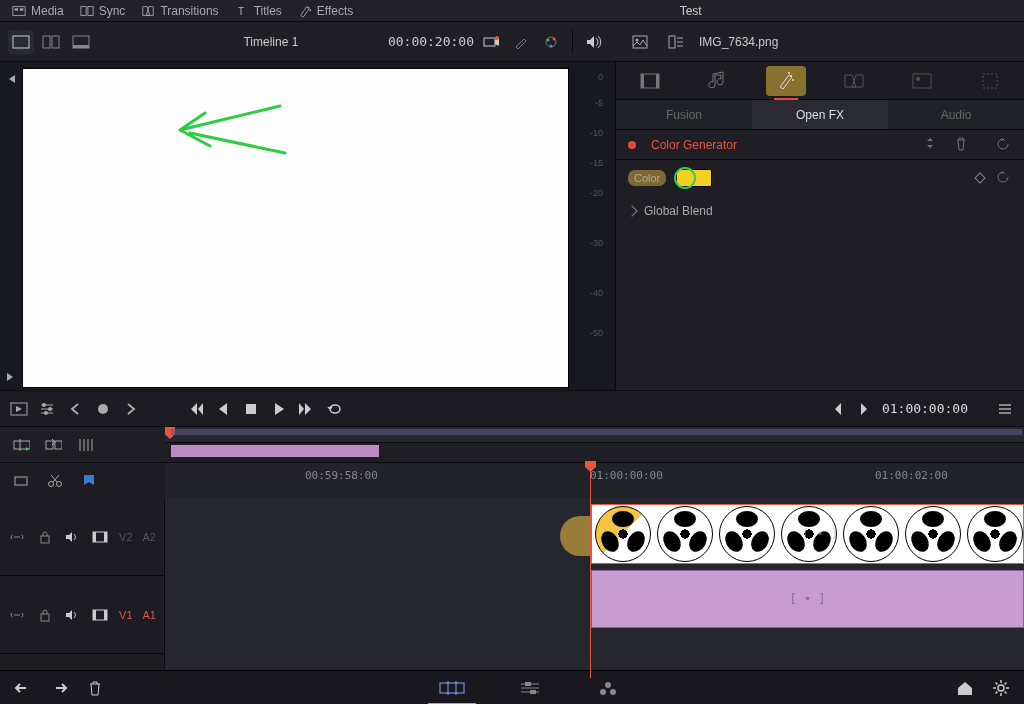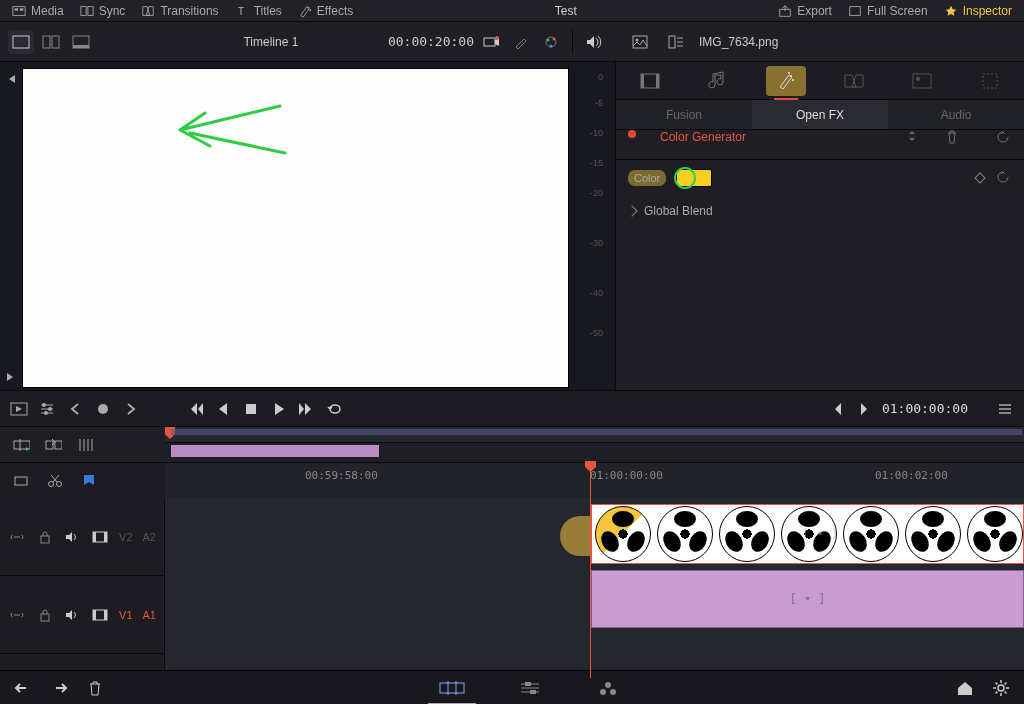--- a/index.html
+++ b/index.html
@@ -31,21 +31,21 @@
 .db-scale div{position:absolute;right:2px}
 
 .inspector{flex:1;background:#1e1e24;display:flex;flex-direction:column;border-left:1px solid #0a0a0c}
 .insp-tabs{height:38px;display:flex;align-items:center;justify-content:space-around;background:#1c1c22;border-bottom:1px solid #0a0a0c}
 .insp-tab{width:40px;height:30px;display:flex;align-items:center;justify-content:center;cursor:pointer;position:relative}
 .insp-tab.active::after{content:'';position:absolute;bottom:-4px;left:8px;right:8px;height:2px;background:#e64b3c}
 .insp-tab.hl{background:rgba(245,197,66,.5);border-radius:4px}
 .insp-subtabs{height:30px;display:flex;background:#212128;border-bottom:1px solid #0a0a0c}
 .insp-subtab{flex:1;display:flex;align-items:center;justify-content:center;color:#666;cursor:pointer}
 .insp-subtab.active{background:#2a2a32;color:#ddd}
-.fx-header{height:30px;display:flex;padding:0 12px;gap:24px;border-bottom:1px solid #0a0a0c}
+.fx-header{height:30px;display:flex;align-items:center;padding:0 12px;gap:15px;border-bottom:1px solid #0a0a0c}
 .fx-dot{width:8px;height:8px;border-radius:50%;background:#e64b3c}
 .fx-name{color:#e8563f;font-weight:500;flex:1}
 .fx-icn{width:16px;height:16px;cursor:pointer;opacity:.6}
 .fx-row{height:36px;display:flex;align-items:center;padding:0 12px;gap:10px;position:relative}
 .fx-label{width:90px;text-align:right;color:#aaa;font-size:11px}
 .fx-label.hl{background:rgba(245,197,66,.45);border-radius:7px;padding:2px 6px;width:auto}
 .color-swatch{width:36px;height:18px;background:#f5d020;border-radius:2px;border:1px solid #000;position:relative}
 .color-swatch::before{content:'';position:absolute;left:-3px;top:-3px;width:18px;height:18px;border:2px solid #33cc55;border-radius:50%}
 .fx-kf{margin-left:auto;display:flex;gap:12px;align-items:center}
 .kf-diamond{width:8px;height:8px;transform:rotate(45deg);border:1px solid #888}
@@ -147,47 +147,20 @@
       <span class="icn">
         <svg viewBox="0 0 16 16">
           <path d="M3 13L10 3l3 2-7 10z" fill="none" stroke="#a8a8ad"></path>
           <circle cx="12" cy="4" r="1" fill="#a8a8ad"></circle>
           <circle cx="14" cy="7" r="1" fill="#a8a8ad"></circle>
         </svg>
       </span>
       <span>Effects</span>
     </div>
   <div class="tb-title">Test</div>
-  <div class="tb-right">
-    <div class="tb-item">
-        <span class="icn">
-          <svg viewBox="0 0 16 16">
-            <rect x="2" y="6" width="12" height="8" fill="none" stroke="#a8a8ad"></rect>
-            <path d="M8 2v6M5 5l3-3 3 3" fill="none" stroke="#a8a8ad"></path>
-          </svg>
-        </span>
-        <span>Export</span>
-      </div>
-    <div class="tb-item">
-        <span class="icn">
-          <svg viewBox="0 0 16 16">
-            <rect x="2" y="3" width="12" height="10" fill="none" stroke="#a8a8ad"></rect>
-          </svg>
-        </span>
-        <span>Full Screen</span>
-      </div>
-    <div class="tb-item active">
-        <span class="icn">
-          <svg viewBox="0 0 16 16">
-            <path d="M8 2l2 4 4 .5-3 3 1 4-4-2-4 2 1-4-3-3 4-.5z" fill="#f5c542"></path>
-          </svg>
-        </span>
-        <span>Inspector</span>
-      </div>
-  </div>
 </div>
 
 <div class="header2">
   <div class="h2-left">
     <div class="h2-iconbtn sel">
         <svg width="18" height="14" viewBox="0 0 18 14">
           <rect x="1" y="1" width="16" height="12" fill="none" stroke="#ccc"></rect>
         </svg>
       </div>
     <div class="h2-iconbtn">

